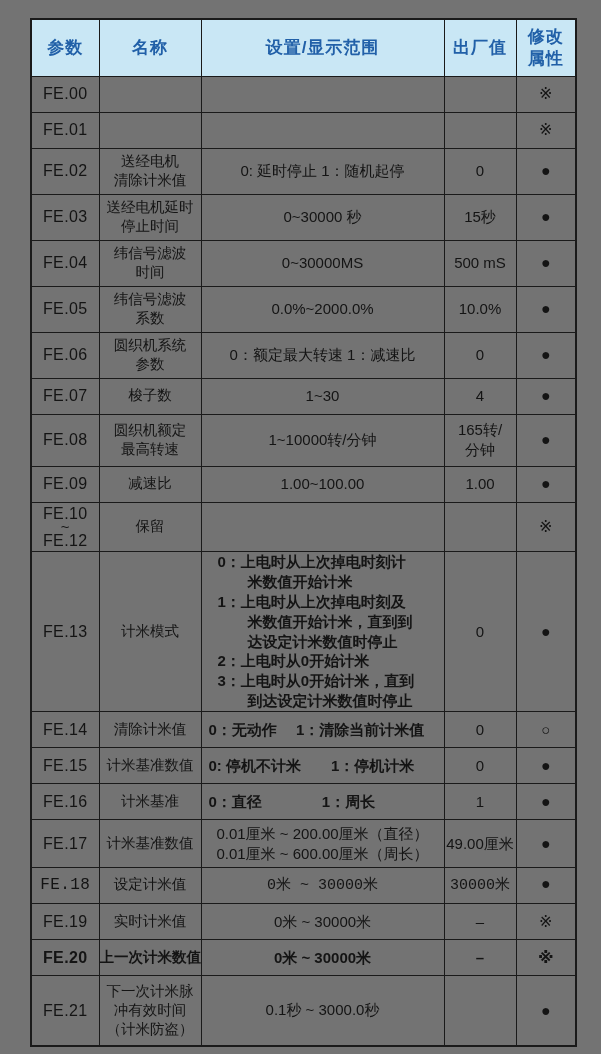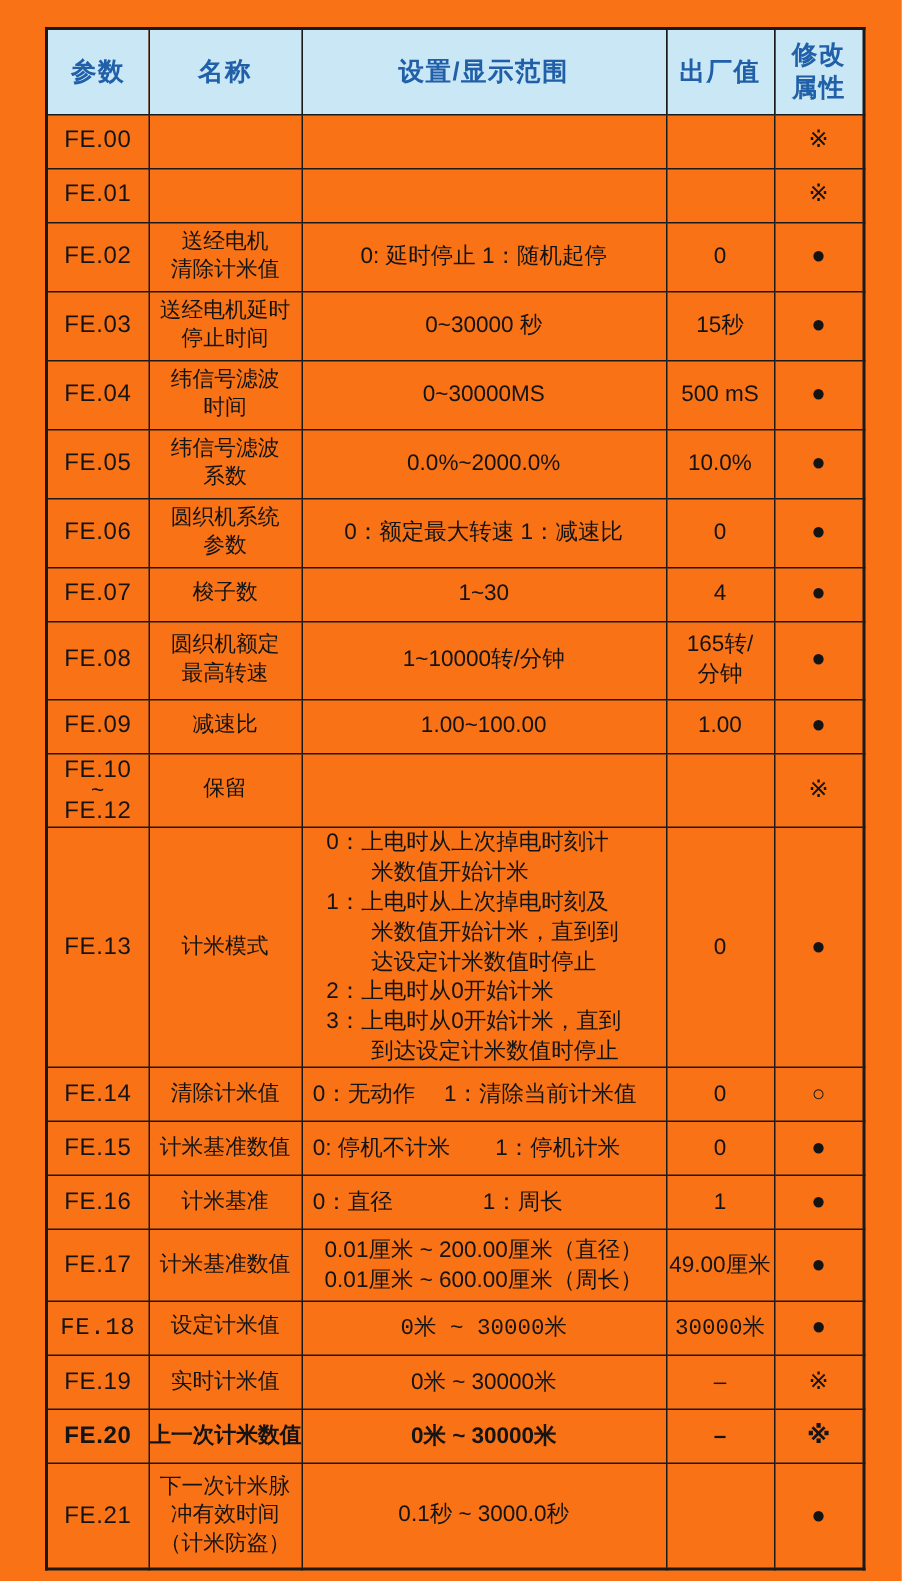--- a/index.html
+++ b/index.html
@@ -7,21 +7,21 @@
     --hdr-bg:#c9e7f5;
     --hdr-fg:#2160a8;
     --txt:#141414;
   }
   html,body{margin:0;padding:0;}
   body{
     width:601px;height:1054px;background:#ffffff;
     font-family:"Liberation Sans","DejaVu Sans",sans-serif;
     color:var(--txt);
   }
-  .page{position:relative;width:601px;height:1054px;background:#f97316;overflow:hidden;}
+  .page{position:relative;width:601px;height:1054px;background:#737373;overflow:hidden;}
   table.param-table{
     position:absolute;left:30px;top:18px;width:545px;
     border-collapse:collapse;table-layout:fixed;
     border:2px solid var(--border-c);
   }
   .param-table th,.param-table td{
     border:1px solid var(--border-c);
     padding:0;vertical-align:middle;text-align:center;
     overflow:hidden;
   }
@@ -29,21 +29,21 @@
   .param-table th{
     background:var(--hdr-bg);color:var(--hdr-fg);
     font-size:17px;font-weight:bold;
     white-space:pre-line;line-height:1.3;letter-spacing:1px;
   }
   td .line{white-space:nowrap;line-height:1.32;}
   td.param{font-size:16px;letter-spacing:0.4px;}
   td.param .line.tilde{line-height:0.42;font-size:15px;}
   td.name{font-size:14.5px;}
   td.range{font-size:15px;}
-  td.range.left{text-align:left;}
+  td.range.left{text-align:left;font-weight:bold;}
   td.range.left .line{padding-left:7px;}
   td.range.left .line.lv0{padding-left:16px;}
   td.range.left .line.lv1{padding-left:46px;}
   td.factory{font-size:15px;}
   td.attr{font-size:16px;}
   td.attr.hollow{font-size:15px;}
 </style>
 </head>
 <body>
 

